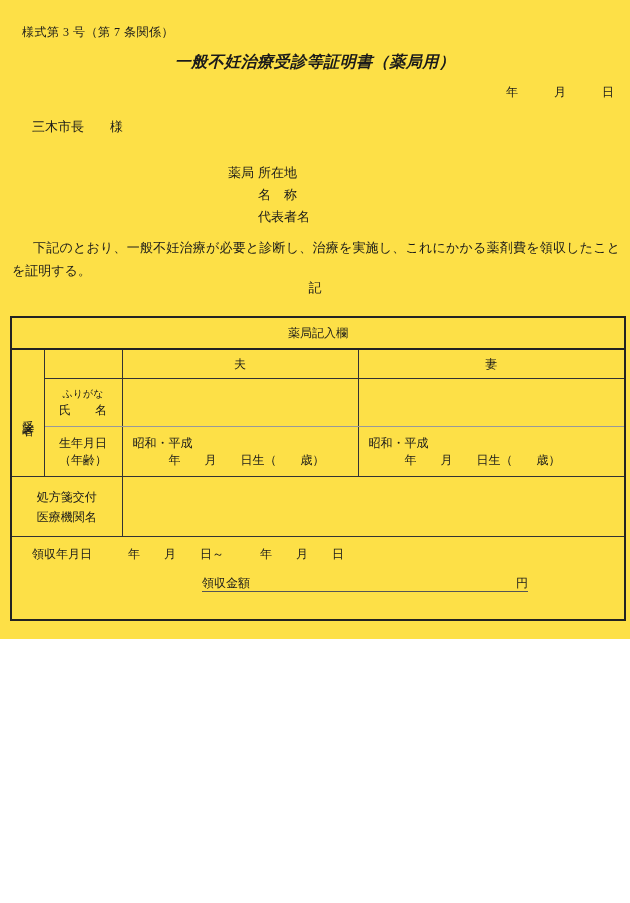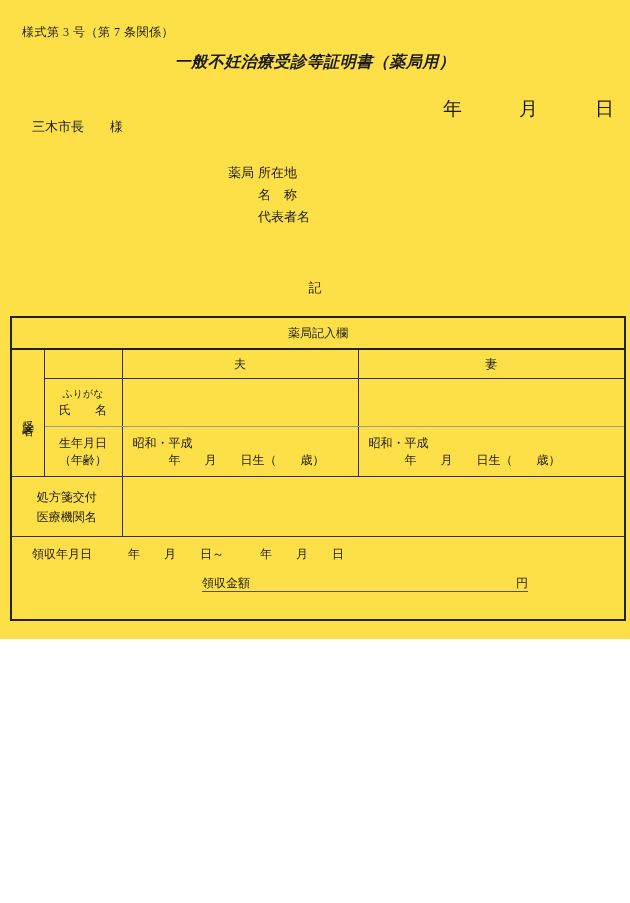--- a/index.html
+++ b/index.html
@@ -6,21 +6,21 @@
   .page{
     position:relative;
     width:630px;height:639px;
     background:#fde047;
     color:#1a1a1a;
     font-family:"Liberation Serif","DejaVu Serif",serif;
     overflow:hidden;
   }
   .form-number{position:absolute;left:22px;top:24px;font-size:12px;letter-spacing:.5px;}
   .doc-title{position:absolute;left:0;right:0;top:52px;text-align:center;font-size:16px;font-weight:bold;letter-spacing:.5px;font-style:italic;}
-  .date-line{position:absolute;right:16px;top:96px;font-size:19px;}
+  .date-line{position:absolute;right:16px;top:84px;font-size:12px;}
   .addressee{position:absolute;left:32px;top:118px;font-size:13px;}
 
   .pharmacy-block{position:absolute;left:228px;top:162px;font-size:13px;display:flex;gap:4px;}
   .pharmacy-block .ph-label{line-height:22px;}
   .ph-fields{display:flex;flex-direction:column;}
   .ph-fields .ph-field{line-height:22px;}
 
   .statement{position:absolute;left:12px;right:10px;top:236px;font-size:13px;}
   .statement .l1{text-indent:21px;text-align:justify;text-align-last:justify;line-height:23px;}
   .statement .l2{line-height:23px;}
@@ -79,20 +79,24 @@
 
   <div class="pharmacy-block">
     <span class="ph-label">薬局</span>
     <div class="ph-fields">
       <div class="ph-field">所在地</div>
       <div class="ph-field">名　称</div>
       <div class="ph-field">代表者名</div>
     </div>
   </div>
 
+  <div class="statement">
+    <div class="l1">下記のとおり、一般不妊治療が必要と診断し、治療を実施し、これにかかる薬剤費を領収したこと</div>
+    <div class="l2">を証明する。</div>
+  </div>
 
   <div class="ki-mark">記</div>
 
   <table class="form-table">
     <colgroup>
       <col style="width:33px">
       <col style="width:78px">
       <col style="width:236px">
       <col style="width:267px">
     </colgroup>

